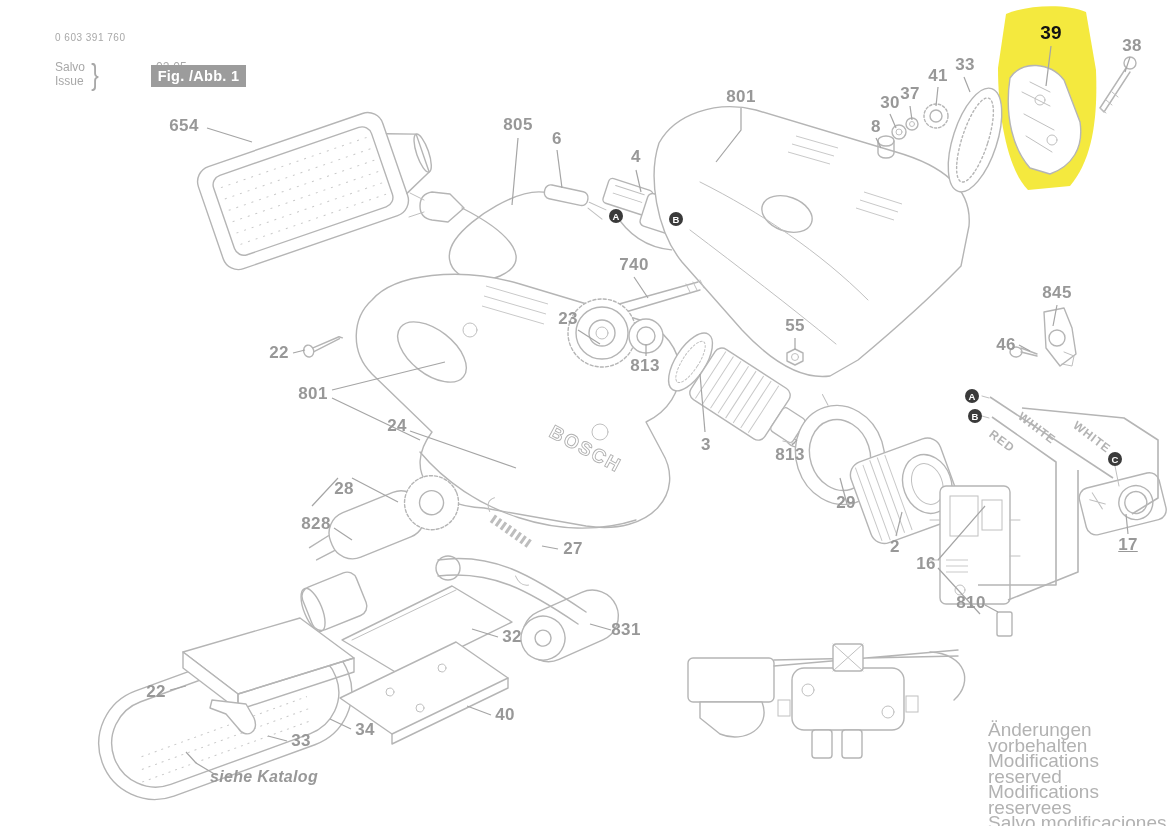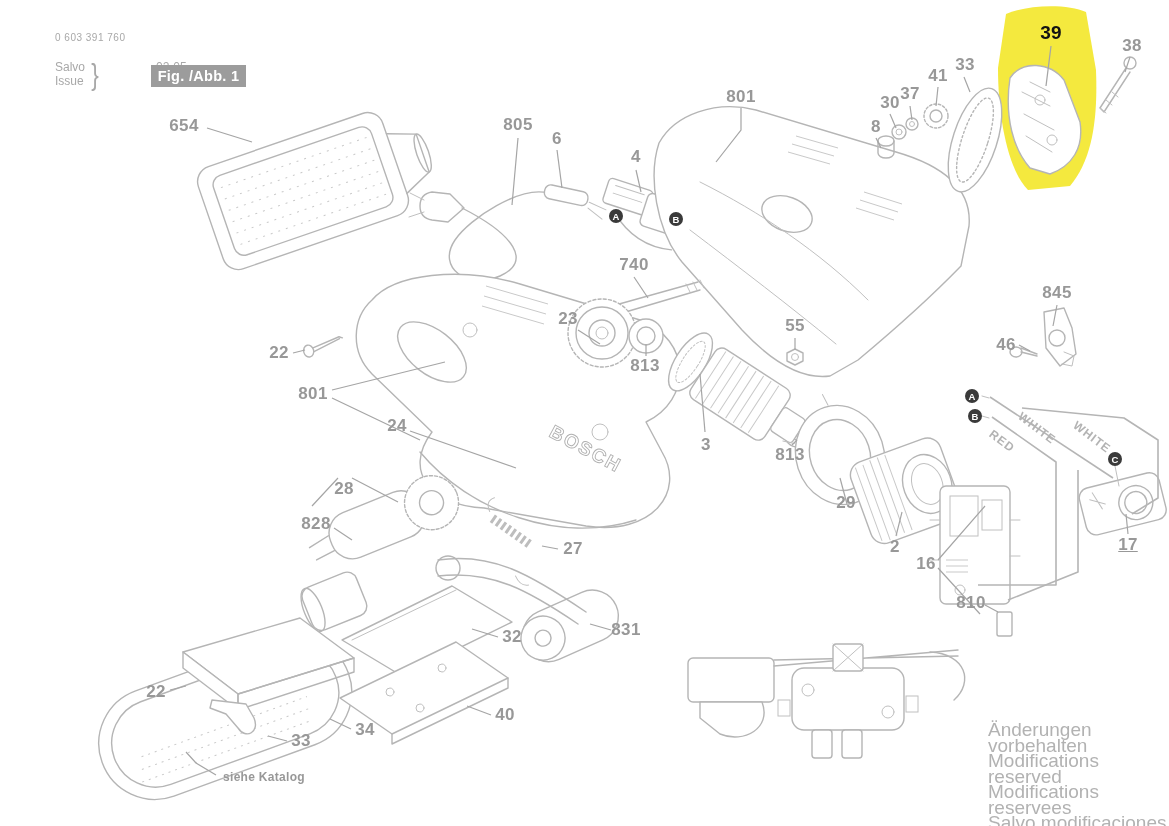--- a/index.html
+++ b/index.html
@@ -8,21 +8,21 @@
   svg{position:absolute;left:0;top:0;}
   .ln{fill:none;stroke:#b5b5b5;stroke-width:1.4;stroke-linecap:round;stroke-linejoin:round;}
   .f{fill:#ffffff;}
   .ln2{fill:none;stroke:#c0c0c0;stroke-width:1;stroke-linecap:round;}
   .tx2{fill:none;stroke:#c9c9c9;stroke-width:1;}
   .wr{fill:none;stroke:#b5b5b5;stroke-width:1.6;stroke-linejoin:round;}
   .ld{fill:none;stroke:#a5a5a5;stroke-width:1.2;}
   .part-label{position:absolute;transform:translate(-50%,-50%);font-size:17px;font-weight:bold;
               color:#989898;white-space:nowrap;letter-spacing:.3px;}
   .part-label.emphasis{color:#121212;font-size:19px;}
-  .part-label.note{font-size:12px;}
+  .part-label.note{font-size:16px;font-style:italic;}
   .wire-label{position:absolute;font-size:12px;font-weight:bold;color:#b3b3b3;letter-spacing:1px;
               transform:translate(-50%,-50%) rotate(37deg);white-space:nowrap;}
   .marker{position:absolute;width:14px;height:14px;border-radius:50%;background:#3a3a3a;color:#fff;
           font-size:9.5px;font-weight:bold;display:flex;align-items:center;justify-content:center;
           transform:translate(-50%,-50%);}
   .hdr-pn{position:absolute;left:55px;top:32px;font-size:10px;color:#a8a8a8;letter-spacing:.5px;}
   .hdr-meta{position:absolute;left:55px;top:60px;font-size:12px;color:#a8a8a8;line-height:14px;}
   .hdr-brace{position:absolute;left:90px;top:58px;font-size:30px;color:#a8a8a8;
              transform:scaleX(.75);font-weight:normal;}
   .hdr-vals{position:absolute;left:108px;top:60px;font-size:12px;color:#a8a8a8;line-height:14px;margin-left:48px;}

